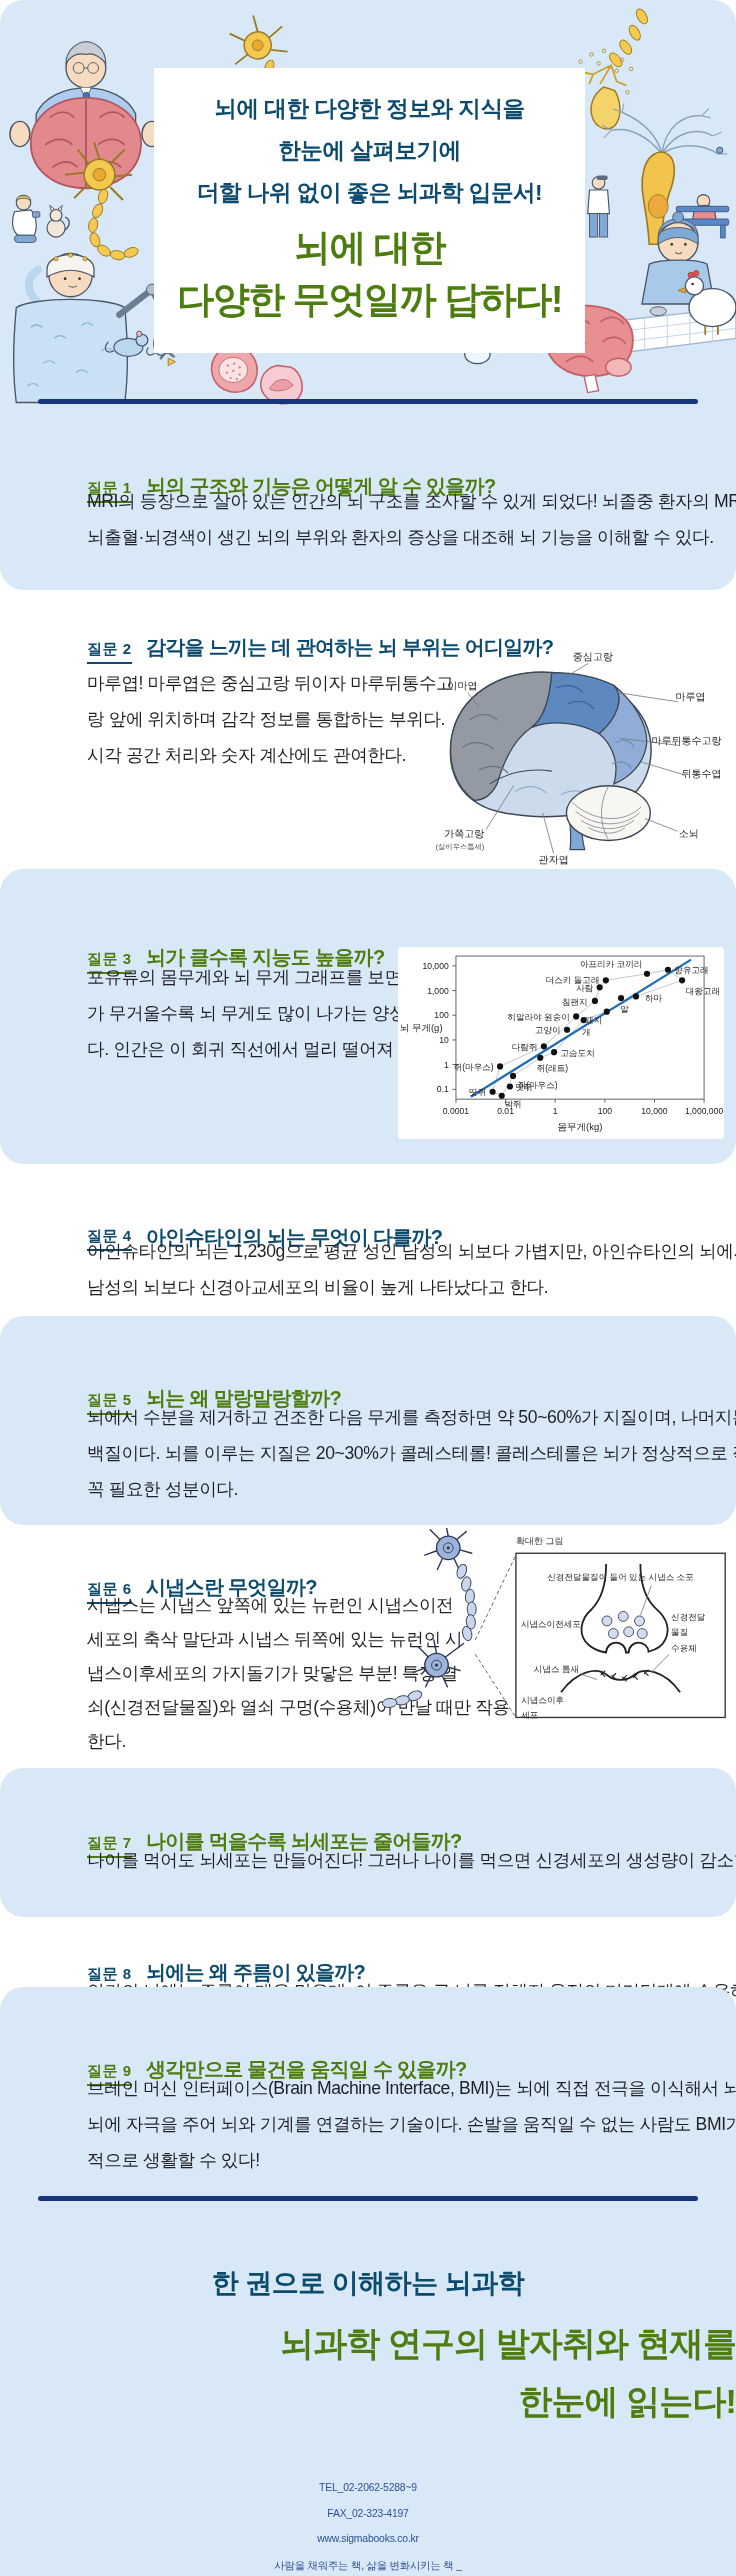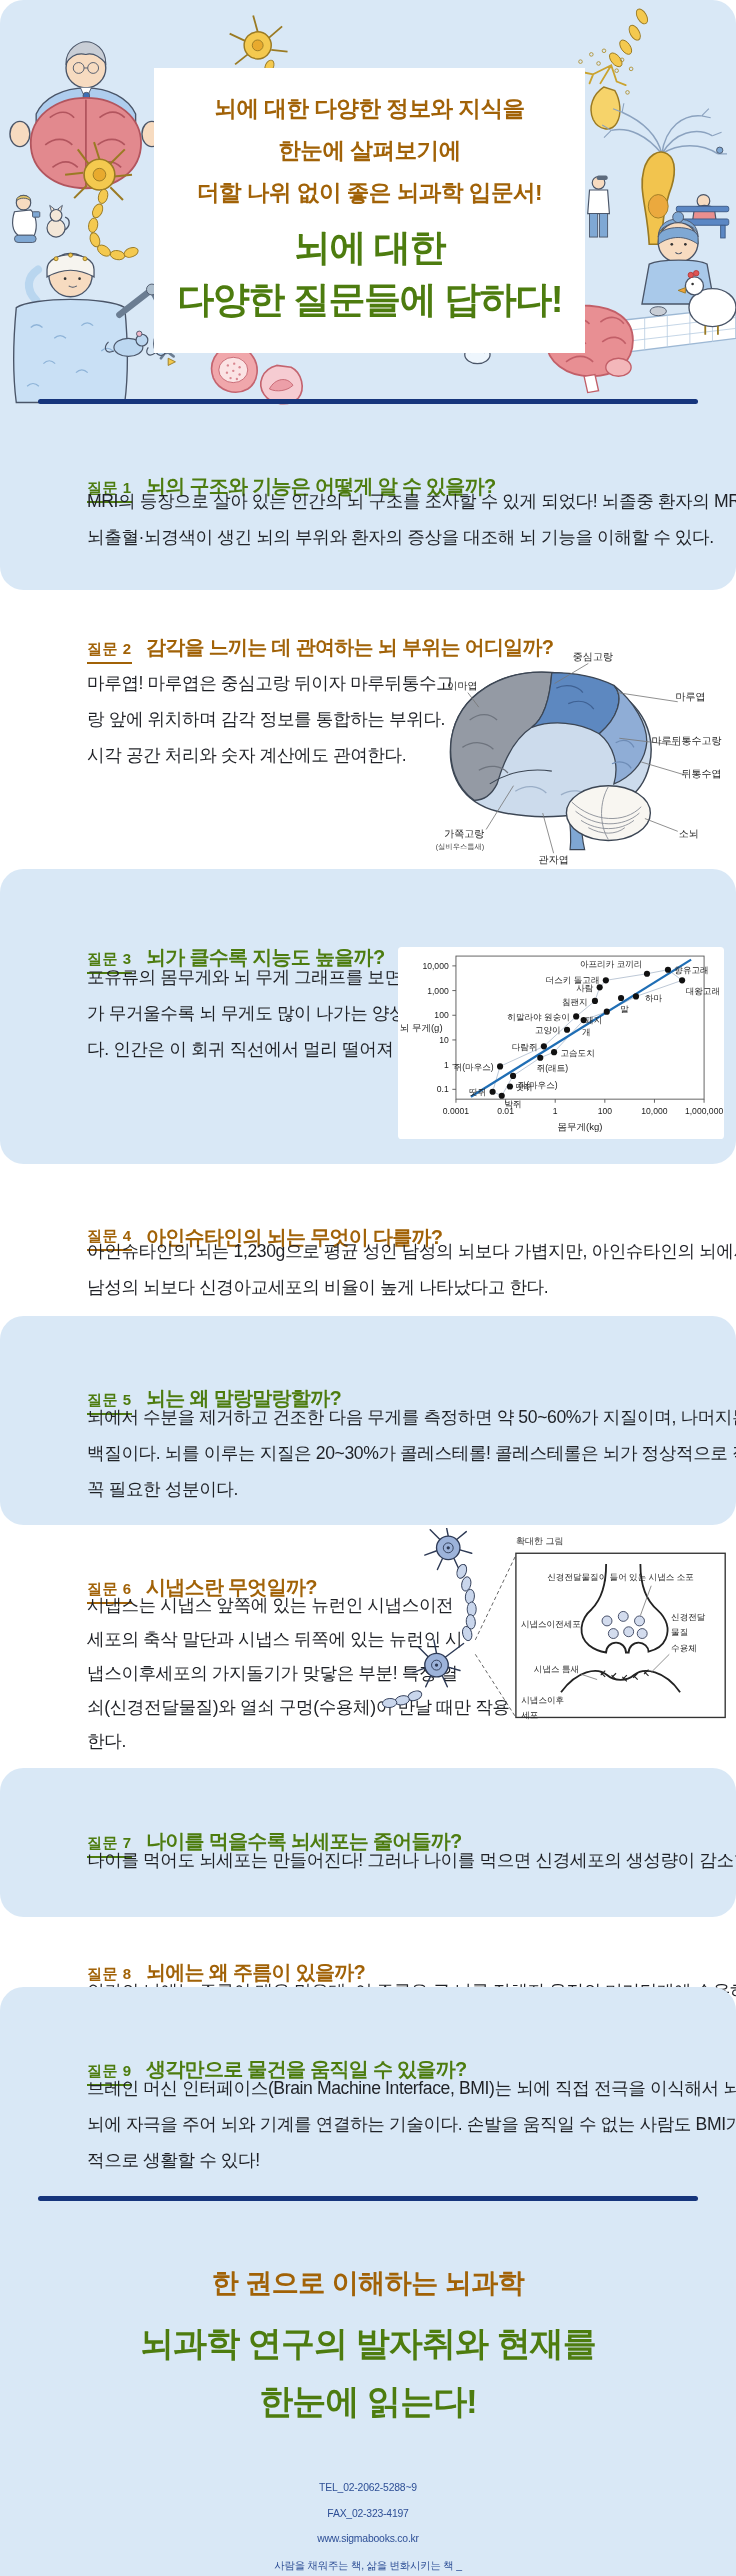--- a/index.html
+++ b/index.html
@@ -1,32 +1,32 @@
 <!DOCTYPE html>
 <html style="font-size:14.5px"><head>
 <meta charset="utf-8">
 <style>
   html,body{margin:0;padding:0;background:#fff;}
   #page{position:relative;width:736px;height:2576px;background:#ffffff;overflow:hidden;
         font-family:"Liberation Sans","DejaVu Sans",sans-serif;}
   .panel{position:absolute;left:0;width:736px;background:#d9e8f6;border-radius:23.5px;}
   .navy{color:#4d7c0f}
-  .red{color:#a16207}
+  .red{color:#0c4a6e}
   .divider{position:absolute;left:38px;width:660px;height:4.5px;background:#16357c;border-radius:2.7px;}
   .qrow{position:absolute;left:87px;display:flex;align-items:baseline;gap:14.5px;white-space:nowrap;}
   .qlabel{font-size:15px;font-weight:bold;border-bottom:2.3px solid;padding-bottom:2.7px;letter-spacing:0.5px;margin-top:32px;}
   .qtitle{font-size:20px;font-weight:800;letter-spacing:-0.7px;}
   .qbody{position:absolute;left:87px;font-size:17.6px;line-height:36px;color:#1f2126;letter-spacing:-0.4px;white-space:nowrap;}
   .hero-card{position:absolute;left:154px;top:68px;width:431px;height:285px;background:#ffffff;}
   .hero-red{position:absolute;left:0;top:20px;width:431px;text-align:center;font-size:22.6px;font-weight:800;
             line-height:42px;letter-spacing:-0.5px;}
   .hero-navy{position:absolute;left:0;top:154px;width:431px;text-align:center;font-size:37px;font-weight:800;
              line-height:52px;letter-spacing:-1.4px;}
   .catch-red{position:absolute;left:0;top:278px;width:736px;text-align:center;font-size:27px;font-weight:800;letter-spacing:-0.5px;}
-  .catch-navy{position:absolute;left:0;top:327px;width:736px;text-align:center;font-size:34px;font-weight:800;line-height:58px;letter-spacing:-0.9px;}
+  .catch-navy{position:absolute;left:0;top:327px;width:736px;text-align:right;font-size:34px;font-weight:800;line-height:58px;letter-spacing:-0.9px;}
   .info-row{position:absolute;left:0;top:495px;width:736px;display:flex;justify-content:center;align-items:center;gap:14.5px;
             font-size:10.4px;color:#2e4f96;letter-spacing:-0.2px;white-space:nowrap;flex-direction:column;}
   .logo-box{display:flex;flex-direction:column;align-items:center;line-height:1;}
   .logo-main{font-size:17px;font-weight:bold;color:#701a75;letter-spacing:-0.5px;}
   .logo-sub{font-size:5.4px;color:#5d7ab5;letter-spacing:1.8px;margin-top:1.8px;}
   svg text{font-family:"Liberation Sans","DejaVu Sans",sans-serif;}
   .chart-card{position:absolute;left:398px;top:78px;width:326px;height:192px;background:#ffffff;border-radius:3.6px;}
 </style>
 </head>
 <body>
@@ -245,21 +245,21 @@
     </svg>
 
     <div class="hero-card">
       <div class="hero-red red">
         <div>뇌에 대한 다양한 정보와 지식을</div>
         <div>한눈에 살펴보기에</div>
         <div>더할 나위 없이 좋은 뇌과학 입문서!</div>
       </div>
       <div class="hero-navy navy">
         <div>뇌에 대한</div>
-        <div>다양한 질문들에 답하다!</div>
+        <div>다양한 무엇일까 답하다!</div>
       </div>
     </div>
 
     <div class="divider" style="top:399px;"></div>
 
     <div class="qrow navy" style="top:447px;">
       <span class="qlabel">질문 1</span>
       <span class="qtitle">뇌의 구조와 기능은 어떻게 알 수 있을까?</span>
     </div>
     <div class="qbody" style="top:483px;">

